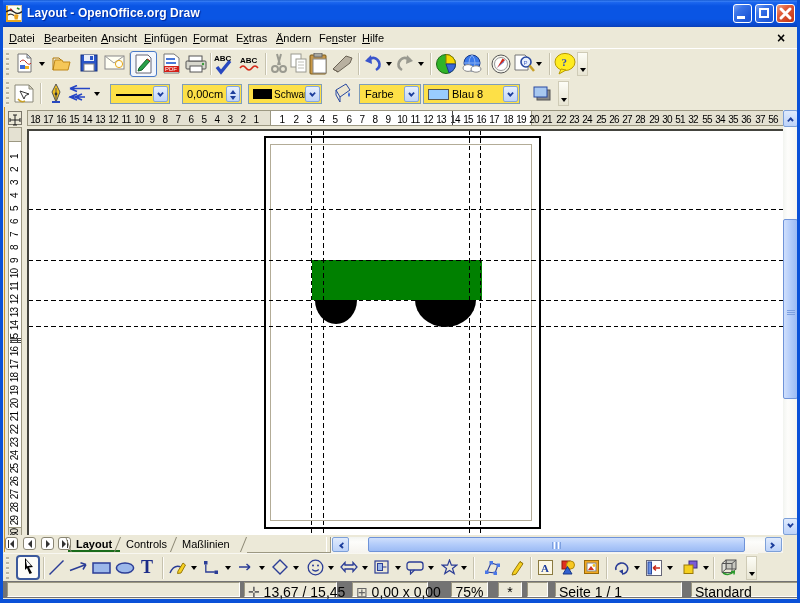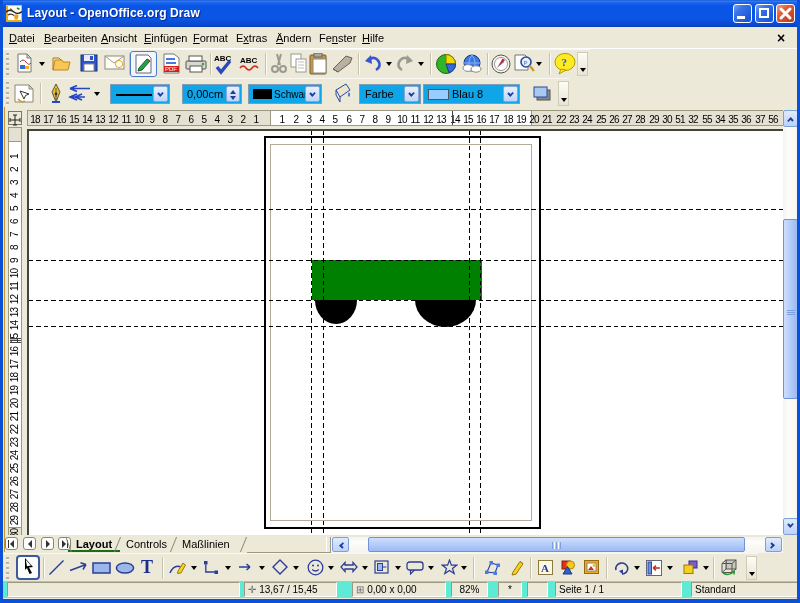--- a/index.html
+++ b/index.html
@@ -12,21 +12,21 @@
 .wbtn{top:4px;width:19px;height:19px;border:1px solid #fff;border-radius:3px;color:#fff}
 #bmin,#bmax{background:linear-gradient(135deg,#7aa1f2 0%,#3a74e8 30%,#1e58d8 80%)}
 #bclo{background:linear-gradient(135deg,#f0a080 0%,#e25e3c 35%,#c83c1c 85%)}
 #menu{left:0;top:27px;width:800px;height:22px;background:#ece9d8;border-bottom:1px solid #fff;font-size:11px;color:#000}
 #menu span{position:absolute;top:5px}
 .tbar{position:absolute;background:#ece9d8;border-top:1px solid #f8f7f1}
 .grip{width:3px;background-image:repeating-linear-gradient(180deg,#b8b4a2 0 2px,#f5f4ec 2px 3px,transparent 3px 5px)}
 .tsep{width:2px;border-left:1px solid #c6c2ae;border-right:1px solid #fdfcf8;background:none}
 .ic{position:absolute}
 .dd{position:absolute;width:0;height:0;border-left:3px solid transparent;border-right:3px solid transparent;border-top:4px solid #000}
-.combo{position:absolute;height:20px;background:#0ea5e9;border:1px solid #7f9db9;font-size:11px;color:#000}
+.combo{position:absolute;height:20px;background:#fde047;border:1px solid #7f9db9;font-size:11px;color:#000}
 .combo .cbtn{position:absolute;right:1px;top:1px;width:15px;height:16px;background:linear-gradient(180deg,#e8f0fd,#c0d4f7);border:1px solid #86a7d8;border-radius:2px}
 .chev{position:absolute;left:3.5px;top:4px;width:5px;height:5px;border-left:2px solid #1c3e9c;border-bottom:2px solid #1c3e9c;transform:rotate(-45deg) scale(1,.85)}
 #hruler{left:27px;top:110px;width:756px;height:16px;background:#e4e1d2;border:1px solid #9c9882;border-right:none;overflow:hidden}
 #hruler .pg{position:absolute;left:242px;top:0;width:262px;height:16px;background:#fff;border-left:1px solid #9c9882;border-right:1px solid #9c9882}
 .rn{position:absolute;top:2.5px;width:14px;text-align:center;font-size:10px;color:#000;letter-spacing:-0.8px}
 #vruler{left:8px;top:127px;width:14px;height:408px;background:#fff;border:1px solid #9c9882;border-bottom:none;overflow:hidden}
 .vn{position:absolute;left:0px;width:13px;height:13px;font-size:10px;color:#000;transform:rotate(-90deg);text-align:center;letter-spacing:-0.8px}
 #corner{left:8px;top:111px;width:14px;height:14px;background:#ece9d8;border:1px solid #7a766a}
 #canvas{left:27px;top:129px;width:756px;height:406px;background:#fff;border-left:2px solid #44443e;border-top:2px solid #44443e;overflow:hidden}
 #page{position:absolute;left:235px;top:5px;width:277px;height:393px;border:2px solid #000;background:#fff}
@@ -38,21 +38,21 @@
 .sbtn{position:absolute;background:linear-gradient(180deg,#e0ebfd,#bcd2f9);border:1px solid #7da0d8;border-radius:2px}
 #vsb{left:783px;top:110px;width:16px;height:425px;background:linear-gradient(90deg,#f2f4f0,#fdfdfb 30%,#f5f3ee)}
 #vthumb{position:absolute;left:0px;top:109px;width:15px;height:180px;background:linear-gradient(90deg,#cfdffc,#b3ccfa 50%,#9cbbf4);border:1px solid #6f93d8;border-radius:2px}
 #hsb{left:331px;top:537px;width:452px;height:16px;background:linear-gradient(180deg,#f2f4f0,#fdfdfb 30%,#f5f3ee)}
 #hthumb{position:absolute;left:37px;top:0px;width:377px;height:15px;background:linear-gradient(180deg,#cfdffc,#b3ccfa 50%,#9cbbf4);border:1px solid #6f93d8;border-radius:2px}
 #tabrow{left:4px;top:536px;width:779px;height:17px;background:#ece9d8;font-size:11px}
 .navb{position:absolute;top:1px;width:13px;height:13px;background:#fff;border:1px solid #8a8674;border-radius:3px}
 .tab{position:absolute;top:0;height:16px;padding:2px 8px 0 8px;color:#000}
 .slash{position:absolute;top:1px;width:1px;height:15px;background:#8a8672;transform:skewX(-22deg)}
 .tri{position:absolute;width:0;height:0;border-top:4px solid transparent;border-bottom:4px solid transparent}
-#status{left:0;top:581px;width:800px;height:17px;background:#5eead4;font-size:10px;color:#000}
+#status{left:0;top:581px;width:800px;height:17px;background:#737373;font-size:14px;color:#000}
 .scell{position:absolute;top:1px;height:15px;border:1px solid;border-color:#9c9882 #fff #fff #9c9882;background:#ece9d8;padding:1px 3px 0 3px;white-space:nowrap}
 .frame{background:#0a51d8}
 </style></head>
 <body>
 <div id="win">
 
 <div id="title" class="abs">
   <svg class="abs" style="left:6px;top:5px" width="16" height="17" viewBox="0 0 16 17">
     <rect x="0.5" y="0.5" width="15" height="16" fill="#fdfcf0" stroke="#c8c0a8"></rect>
     <path d="M1 1 v15 h14" fill="none" stroke="#e8a820" stroke-width="2"></path>
@@ -549,22 +549,22 @@
         <path d="M3 14 q6 3.5 11 -1.5 m0 3 l0.3 -3.2 -3.2 0.5" stroke="#2a9a2a" stroke-width="1.5" fill="none"></path>
       </svg>
       <div class="ic" style="left:744px;top:2px;width:11px;height:24px;background:linear-gradient(180deg,#fdfdf6,#e8e5d3);border:1px solid #cfcbb6">
         <div class="dd" style="left:2px;top:15px"></div>
       </div>
     </div>
 
 <div id="status" class="abs">
   <div class="scell" style="left:7px;width:233px"></div>
   <div class="scell" style="left:244px;width:93px"><span style="color:#666">✛</span> 13,67 / 15,45</div>
-  <div class="scell" style="left:352px;width:94px"><span style="color:#666">⊞</span> 0,00 x 0,00</div>
-  <div class="scell" style="left:451px;width:37px;text-align:center">82%</div>
+  <div class="scell" style="left:352px;width:76px"><span style="color:#666">⊞</span> 0,00 x 0,00</div>
+  <div class="scell" style="left:451px;width:37px;text-align:center">75%</div>
   <div class="scell" style="left:498px;width:24px;text-align:center">*</div>
   <div class="scell" style="left:527px;width:21px"></div>
   <div class="scell" style="left:555px;width:127px">Seite 1 / 1</div>
   <div class="scell" style="left:691px;width:107px">Standard</div>
 </div>
 
 <div class="abs frame" style="left:0;top:0;width:3px;height:603px"></div>
 <div class="abs" style="left:3.5px;top:107px;width:1.5px;height:445px;background:#cc9228"></div>
 <div class="abs frame" style="left:797px;top:0;width:3px;height:603px"></div>
 <div class="abs frame" style="left:0;top:599px;width:800px;height:4px"></div>

